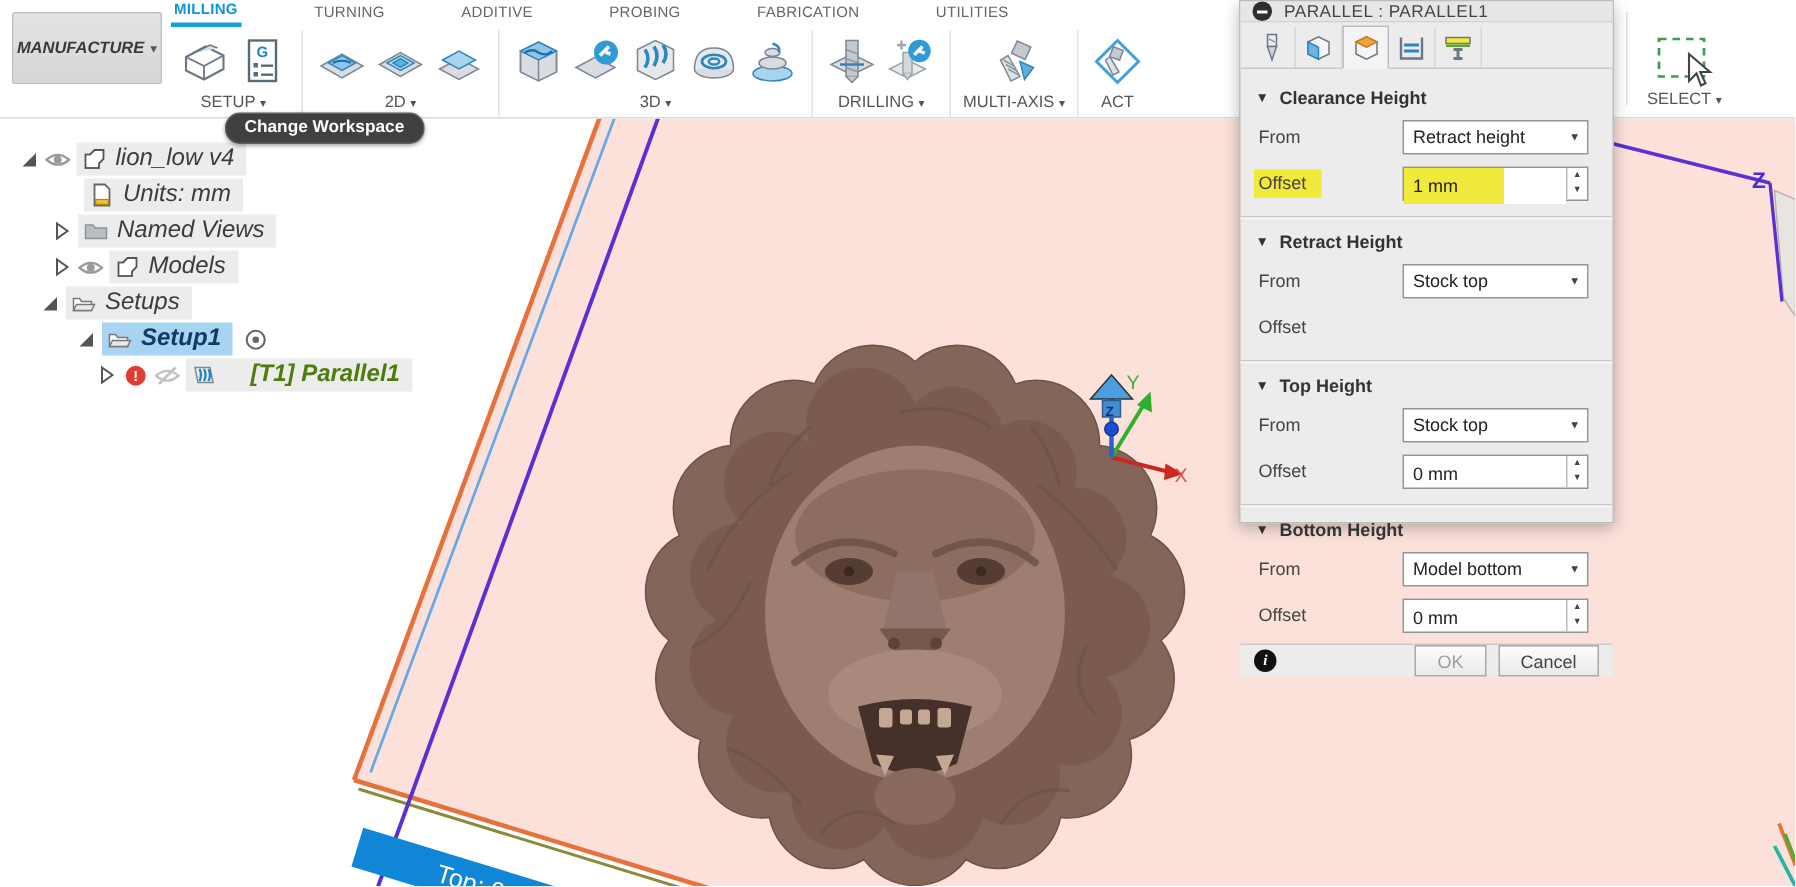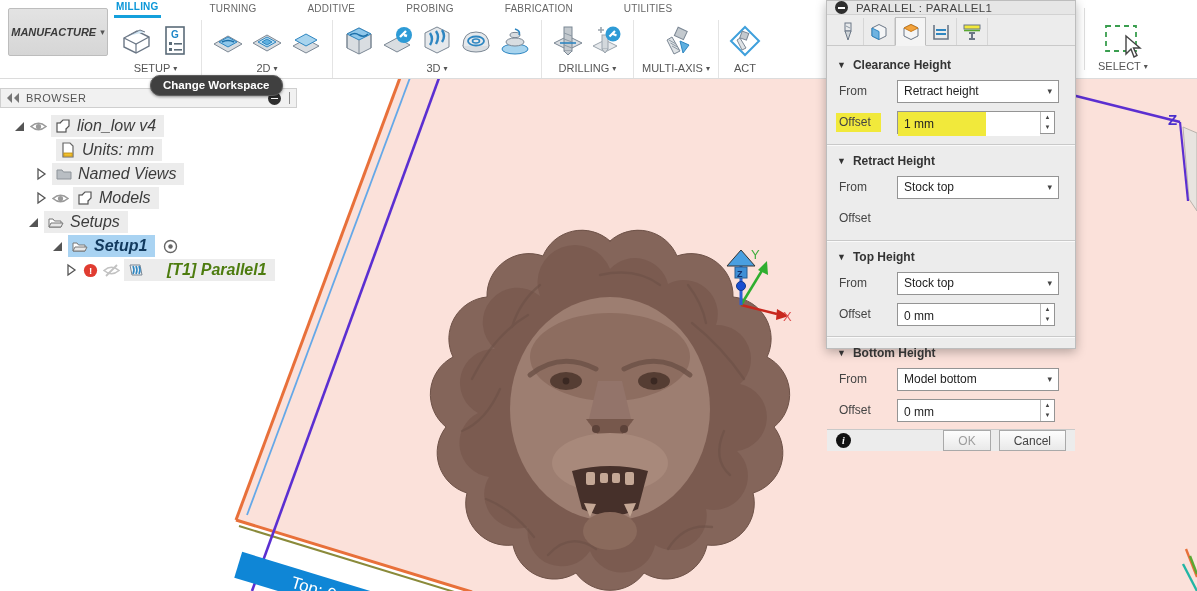--- a/index.html
+++ b/index.html
@@ -67,21 +67,21 @@
   }
   .dlg-header { height:21px; background:#e6e6e6; border-bottom:1px solid #d2d2d2; display:flex; align-items:center; gap:8px; padding:0 8px; }
   .dlg-title { font-size:11.5px; color:#444; letter-spacing:.3px; }
   .dlg-tabs { height:31px; border-bottom:1px solid #c9c9c9; display:flex; align-items:flex-end; padding:3px 0 0 6px; background:#ececec; }
   .dtab { width:31px; height:27px; display:flex; align-items:center; justify-content:center; border-right:1px solid #d6d6d6; cursor:pointer; }
   .dtab.active { background:#f4f4f4; border:1px solid #bdbdbd; border-bottom:1px solid #f4f4f4; height:29px; margin-bottom:-1px; }
   .dtab svg { width:22px; height:22px; }
   .dlg-body { flex:1; padding:4px 0 0; }
   .sec-title { display:flex; align-items:center; gap:7px; font-weight:bold; font-size:12px; color:#333; margin:8px 0 4px 10px; cursor:pointer; }
   .sec-caret { font-size:9px; color:#333; }
-  .drow { display:flex; align-items:center; margin:7px 16px 7px 12px; height:24px; }
+  .drow { display:flex; align-items:center; margin:7px 16px 7px 12px; height:24px;gap:38px; }
   .dlabel { width:58px; font-size:12px; color:#444; flex:0 0 auto; }
   .dlabel .ylab { background:#f1e93b; padding:2px 10px 3px 3px; margin-left:-3px; }
   .dselect {
     width:166px; height:23px; background:#fff; border:1px solid #949494; display:flex; align-items:center;
     padding:0 6px; font-size:12px; color:#222; cursor:pointer; position:relative;
   }
   .dselect .caret { position:absolute; right:6px; font-size:9px; color:#444; }
   .dspin { width:158px; height:23px; background:#fff; border:1px solid #949494; display:flex; align-items:stretch; position:relative; }
   .dspin .dval { flex:1; display:flex; align-items:center; padding:12px 6px; font-size:12px; color:#222; }
   .dspin.hl .dval { background:linear-gradient(90deg,#f1e93b 0 62%, #ffffff 62%); }
@@ -355,30 +355,20 @@
       <div class="glabel" style="margin-left:6px;">
         <span>SELECT</span>
           <span class="caret">▾</span>
       </div>
     </div>
   </div>
 
   <div class="tooltip">Change Workspace</div>
 
   <div class="browser">
-    <div class="browser-header">
-      <svg width="13" height="10" viewBox="0 0 13 10">
-        <polygon points="5,0 5,10 0,5" fill="#777"></polygon>
-          <polygon points="12,0 12,10 7,5" fill="#777"></polygon>
-      </svg>
-      <span class="browser-title">BROWSER</span>
-      <span class="bh-spacer"></span>
-      <span class="mini-circle"></span>
-      <span class="bh-handle"></span>
-    </div>
 
     <div class="btree">
 
       <div class="trow" style="padding-left:12px;">
         <svg class="exp" viewBox="0 0 14 14">
             <polygon points="3,12 12,12 12,3" fill="#555"></polygon>
           </svg>
         <svg class="sicon" viewBox="0 0 17 15">
           <path d="M1,7.5 Q8.5,1 16,7.5 Q8.5,14 1,7.5 Z" fill="none" stroke="#9a9a9a" stroke-width="1.6"></path>
             <circle cx="8.5" cy="7.5" r="2.6" fill="#9a9a9a"></circle>

